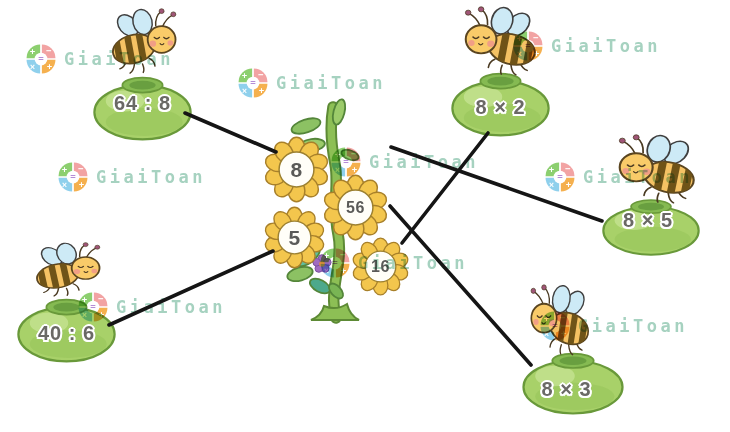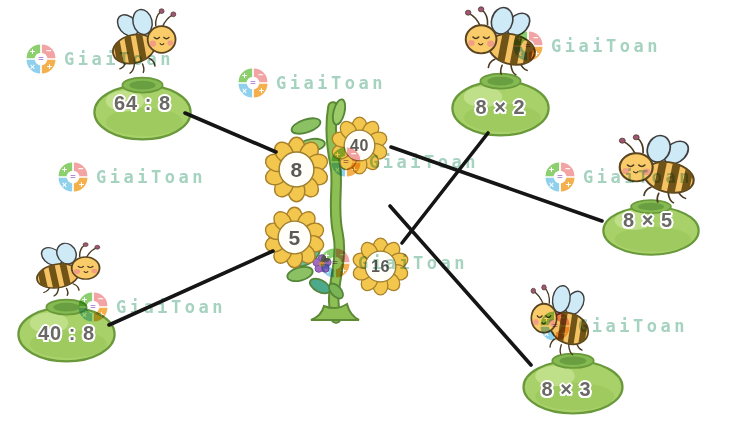--- a/index.html
+++ b/index.html
@@ -123,32 +123,32 @@
     <g fill="#a06cc0" stroke="#7b4fa0" stroke-width="1">
       <circle cx="322" cy="258.5" r="3.8"></circle>
         <circle cx="327.3" cy="262.3" r="3.8"></circle>
       <circle cx="325.2" cy="268.5" r="3.8"></circle>
         <circle cx="318.8" cy="268.5" r="3.8"></circle>
       <circle cx="316.7" cy="262.3" r="3.8"></circle>
       <circle cx="322" cy="264" r="2.8" fill="#e8913c" stroke="none"></circle>
     </g>
   </svg>
 
-  <div class="flower" style="left:330px;top:116px;width:59px;height:59px">
-    <svg viewBox="0 0 100 100">
-        <use href="#flower-shape"></use>
-      </svg>
-    <span class="fv fv-sm">40</span>
-  </div>
   <div class="flower" style="left:263px;top:136px;width:67px;height:67px">
     <svg viewBox="0 0 100 100">
         <use href="#flower-shape"></use>
       </svg>
     <span class="fv fv-lg">8</span>
   </div>
+  <div class="flower" style="left:322px;top:174px;width:67px;height:67px">
+    <svg viewBox="0 0 100 100">
+        <use href="#flower-shape"></use>
+      </svg>
+    <span class="fv fv-sm">56</span>
+  </div>
   <div class="flower" style="left:263px;top:206px;width:63px;height:63px">
     <svg viewBox="0 0 100 100">
         <use href="#flower-shape"></use>
       </svg>
     <span class="fv fv-lg">5</span>
   </div>
   <div class="flower" style="left:351px;top:237px;width:59px;height:59px">
     <svg viewBox="0 0 100 100">
         <use href="#flower-shape"></use>
       </svg>
@@ -185,21 +185,21 @@
     <span class="pot-label" style="left:596px;top:209px;width:104px">8 × 5</span>
   </div>
 
   <div class="group">
     <svg class="pot" style="left:14px;top:294px" width="105" height="70" viewBox="0 0 120 80" preserveAspectRatio="none">
         <use href="#pot-shape"></use>
       </svg>
     <svg class="bee" style="left:24px;top:242px" width="88" height="58" viewBox="0 0 120 100" preserveAspectRatio="none">
         <use href="#bee-shape"></use>
       </svg>
-    <span class="pot-label" style="left:14px;top:322px;width:105px">40 : 8</span>
+    <span class="pot-label" style="left:14px;top:322px;width:105px">40 : 6</span>
   </div>
 
   <div class="group">
     <svg class="pot" style="left:519px;top:348px" width="108" height="68" viewBox="0 0 120 80" preserveAspectRatio="none">
         <use href="#pot-shape"></use>
       </svg>
     <svg class="bee flip" style="left:520px;top:284px" width="80" height="76" viewBox="0 0 120 100" preserveAspectRatio="none">
         <use href="#bee-shape"></use>
       </svg>
     <span class="pot-label" style="left:514px;top:378px;width:105px">8 × 3</span>

